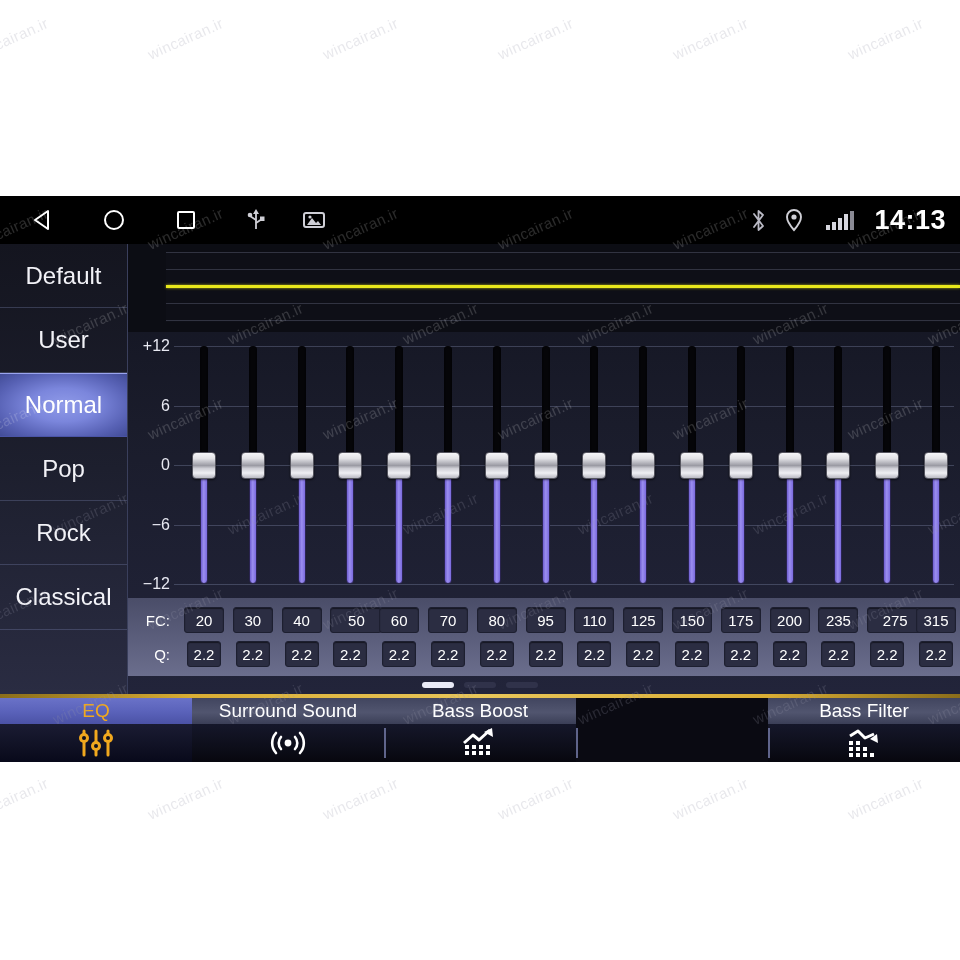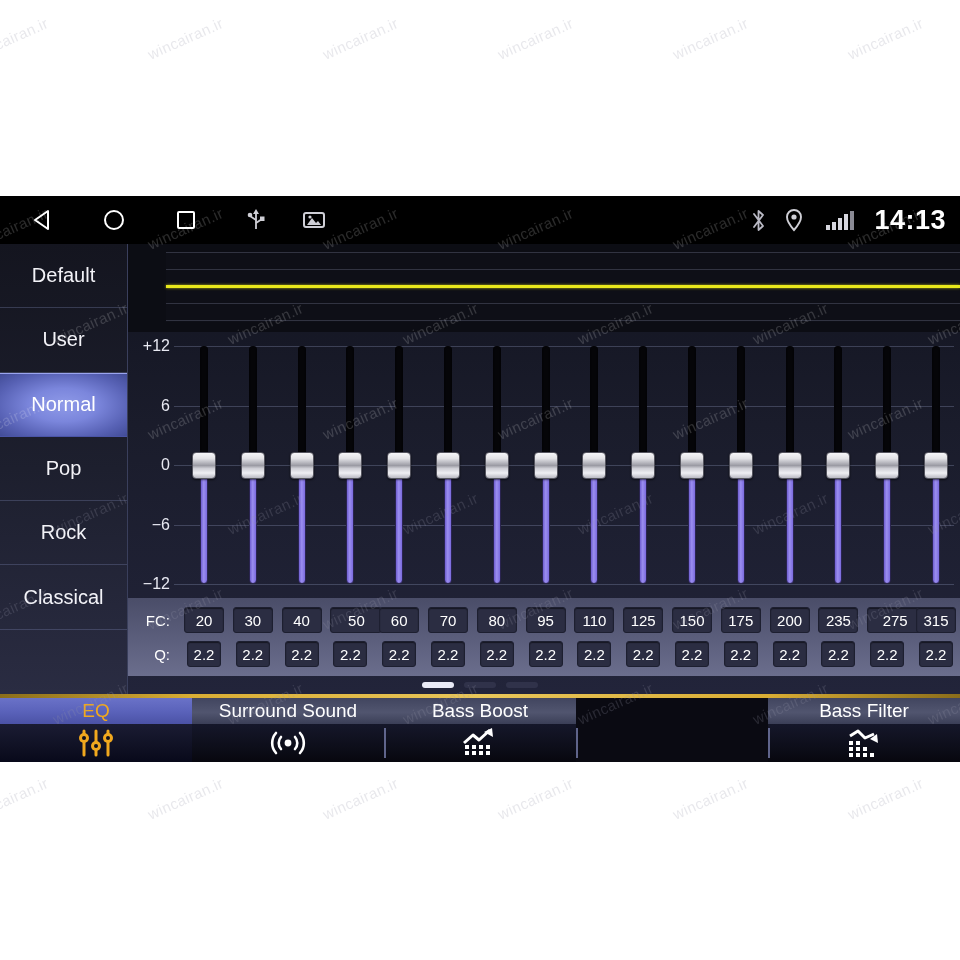--- a/index.html
+++ b/index.html
@@ -27,21 +27,21 @@
 
   
   #body{position:absolute;left:0;top:48px;width:960px;height:450px;
     background:linear-gradient(180deg,#121420 0%,#1a1c2b 40%,#22243a 100%);}
 
   
   #sidebar{position:absolute;left:0;top:0;width:128px;height:450px;
     background:linear-gradient(180deg,#14151f 0%,#1d1f2e 50%,#2a2c42 100%);
     border-right:1px solid #3a3f5c;box-sizing:border-box;}
   .preset{position:relative;height:64.3px;display:flex;align-items:center;justify-content:center;
-    color:#f2f2f7;font-size:20px;border-bottom:1px solid rgba(120,130,175,.33);box-sizing:border-box;}
+    color:#f2f2f7;font-size:24px;border-bottom:1px solid rgba(120,130,175,.33);box-sizing:border-box;}
   .preset.sel{background:radial-gradient(ellipse at 50% 50%, #8f9ae8 0%, #7b86dc 38%, #5761b4 75%, #424c97 100%);
     color:#ffffff;border-top:1px solid #9aa4ef;border-bottom:1px solid #4a54a6;}
 
   
   #graph{position:absolute;left:128px;top:0;width:832px;height:88px;background:#0c0d14;}
   #graphInner{position:absolute;left:38px;top:8px;right:0px;bottom:10px;background:#0e0f17;}
   .gline{position:absolute;left:0;right:0;height:1px;background:rgba(150,155,185,.26);}
   #curve{position:absolute;left:0;right:0;height:3px;background:#e8e81c;box-shadow:0 0 3px rgba(232,232,28,.75);}
 
   

